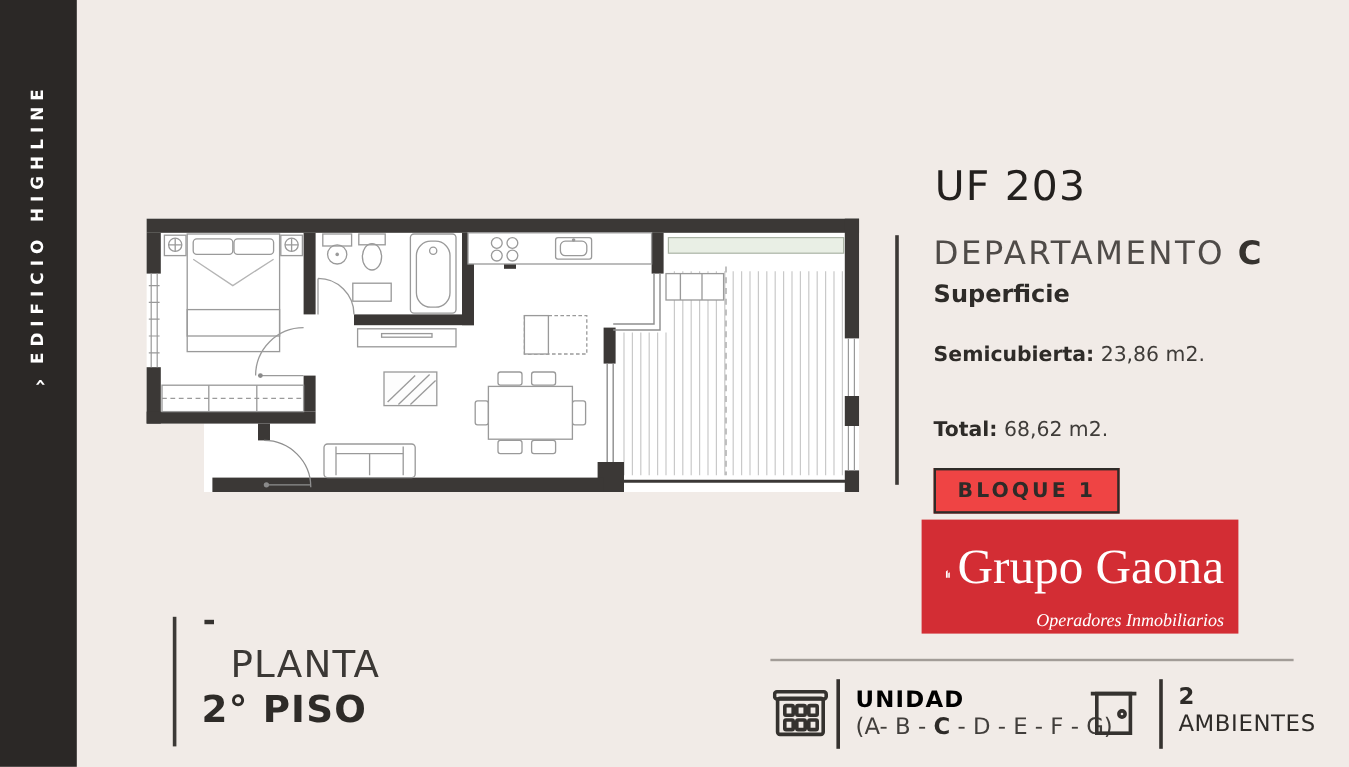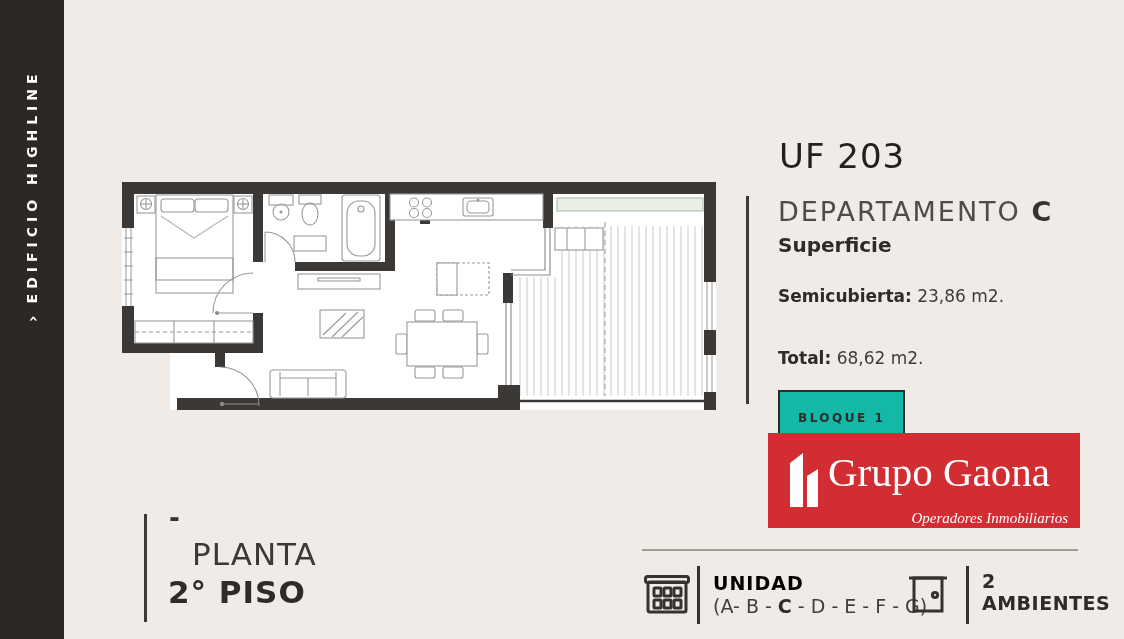--- a/index.html
+++ b/index.html
@@ -23,25 +23,25 @@
   .vrule-info{position:absolute;left:746px;top:196px;width:3px;height:208px;background:#3c3936;}
   .dept{position:absolute;left:778px;top:196px;font-size:27px;letter-spacing:2px;
         color:#4f4b48;font-weight:400;white-space:nowrap;}
   .dept b{color:#36332f;font-weight:800;}
   .sup-title{position:absolute;left:778px;top:233px;font-size:20px;font-weight:800;color:#2e2b28;}
   .sup-row1{position:absolute;left:778px;top:261px;font-size:17px;}
   .sup-row2{position:absolute;left:778px;top:286px;font-size:17px;}
   .sup-total{position:absolute;left:778px;top:348px;font-size:17px;}
   .lbl{font-weight:800;color:#2e2b28;}
   .val{color:#3f3c39;}
-  .bloque{position:absolute;left:778px;top:390px;border:2px solid #2e2b28;background:#14b8a6;
-          padding:19px 18px;font-size:12px;letter-spacing:2.5px;font-weight:600;color:#2e2b28;}
-
-  
-  .logo{position:absolute;left:768px;top:433px;width:312px;height:95px;background:#d32d34;
+  .bloque{position:absolute;left:778px;top:390px;border:2px solid #2e2b28;background:#ef4444;
+          padding:7px 18px;font-size:17px;letter-spacing:2.5px;font-weight:600;color:#2e2b28;}
+
+  
+  .logo{position:absolute;left:768px;top:433px;width:264px;height:95px;background:#d32d34;
         display:flex;align-items:center;padding:0;}
   .logo-mark{margin-left:20px;margin-top:-6px;}
   .logo-texts{flex:1;display:flex;flex-direction:column;align-items:flex-end;padding-right:12px;}
   .logo-name{font-family:"Liberation Serif","DejaVu Serif",serif;color:#fff;font-size:41px;
              line-height:40px;margin-top:18px;align-self:flex-start;margin-left:6px;white-space:nowrap;}
   .logo-tag{font-family:"Liberation Serif","DejaVu Serif",serif;font-style:italic;color:#fff;
             font-size:15px;margin-top:18px;}
 
   
   .vrule-floor{position:absolute;left:144px;top:514px;width:3px;height:108px;background:#3c3936;}
@@ -55,21 +55,21 @@
   .foot-rule{position:absolute;left:642px;top:549px;width:436px;height:2px;background:#a29c97;}
   .unidad-icon{position:absolute;left:644px;top:574px;}
   .foot-v1{position:absolute;left:697px;top:566px;width:3px;height:58px;background:#35322f;}
   .unidad-title{position:absolute;left:713px;top:572px;font-size:19px;font-weight:800;
                 letter-spacing:1px;color:#000000;}
   .unidad-opts{position:absolute;left:713px;top:595px;font-size:19px;color:#413e3b;white-space:nowrap;}
   .unidad-opts b{color:#2e2b28;}
   .door-icon{position:absolute;left:906px;top:573px;}
   .foot-v2{position:absolute;left:966px;top:566px;width:3px;height:58px;background:#35322f;}
   .amb-count{position:absolute;left:982px;top:570px;font-size:19px;font-weight:800;color:#2e2b28;}
-  .amb-label{position:absolute;left:982px;top:592px;font-size:19px;font-weight:700;
+  .amb-label{position:absolute;left:982px;top:592px;font-size:19px;font-weight:400;
              letter-spacing:.5px;color:#2e2b28;text-align:right;}
 </style>
 </head>
 <body>
 
 <div class="stage">
 
   <div class="sidebar">
     <div class="sidebar-label">
       <span class="arrow">›</span>

